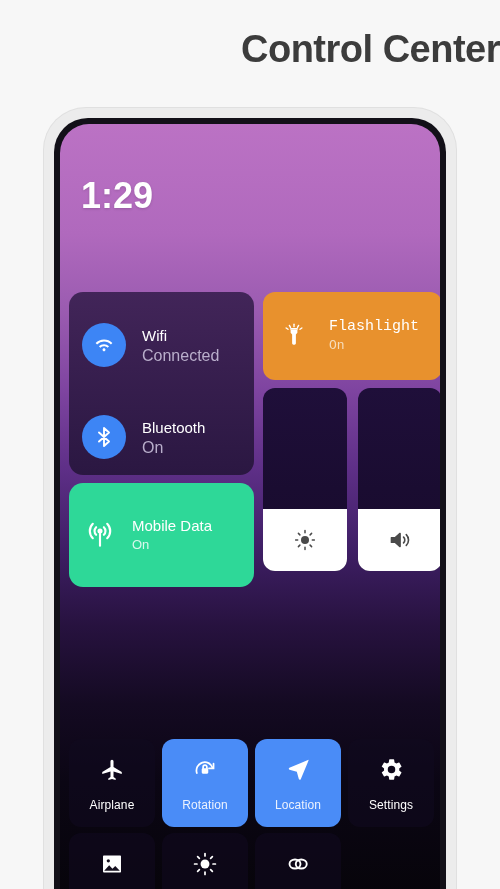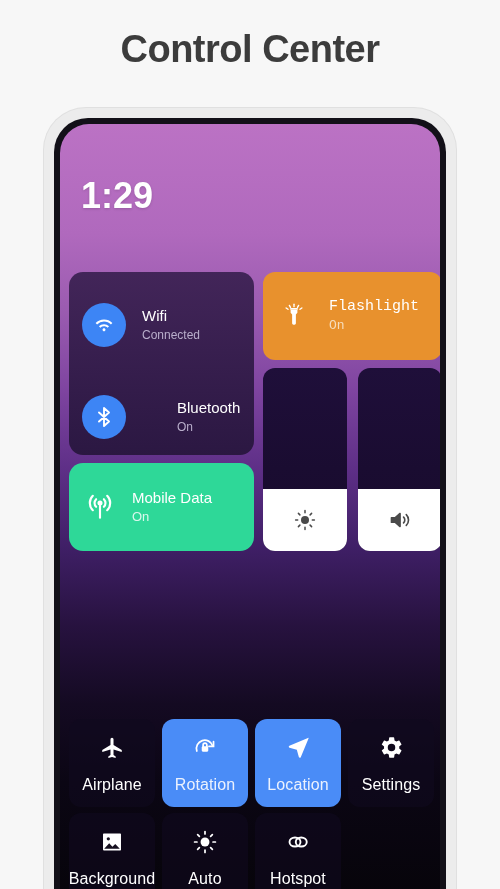--- a/index.html
+++ b/index.html
@@ -13,21 +13,21 @@
 
   body {
     background: #f7f7f7;
     font-family: "Liberation Sans", "DejaVu Sans", sans-serif;
     position: relative;
   }
 
   
   .page-title {
     width: 100%;
-    text-align: center;
+    text-align: right;
     font-size: 38px;
     font-weight: bold;
     color: #3c3c3c;
     letter-spacing: -0.5px;
     position: absolute;
     top: 28px;
     left: 0;
   }
 
   
@@ -93,21 +93,21 @@
     font-weight: 400;
     margin-top: 9px;
     letter-spacing: 0.1px;
     text-shadow: 0 1px 3px rgba(0,0,0,0.16);
   }
 
   
   .panel {
     position: absolute;
     left: 0;
-    top: 148px;
+    top: 168px;
     width: 380px;
   }
 
   
   .top-grid {
     position: relative;
     height: 280px;
     margin: 0 9px;
   }
 
@@ -122,53 +122,53 @@
     border-radius: 14px;
     padding: 14px 0 0 0;
   }
 
   .conn-row {
     display: flex;
     align-items: center;
     height: 78px;
     padding-left: 13px;
   }
-  .conn-row + .conn-row { margin-top: 14px; gap: 35px; }
+  .conn-row + .conn-row { margin-top: 14px; }
 
   .icon-circle {
     width: 44px;
     height: 44px;
     border-radius: 50%;
     background: #3d85f5;
     display: flex;
     align-items: center;
     justify-content: center;
     flex: 0 0 auto;
   }
 
   .conn-text { margin-left: 16px; }
   .conn-title {
     color: #ffffff;
     font-size: 15px;
     line-height: 19px;
   }
   .conn-sub {
     color: #b9aecb;
-    font-size: 12px;
+    font-size: 16px;
     line-height: 17px;
     margin-top: 2px;
   }
 
   
   .mobile-tile {
     position: absolute;
     left: 0;
     top: 191px;
     width: 185px;
-    height: 88px;
+    height: 104px;
     background: #2ed898;
     border-radius: 14px;
     display: flex;
     align-items: center;
     padding-left: 15px;
   }
   .mobile-text { margin-left: 16px; }
   .mobile-title {
     color: #ffffff;
     font-size: 15px;
@@ -258,21 +258,21 @@
   .toggle.active { background: #4a8cf7; }
 
   .toggle-icon {
     height: 30px;
     display: flex;
     align-items: center;
     justify-content: center;
   }
   .toggle-label {
     margin-top: 13px;
-    font-size: 16px;
+    font-size: 12px;
     color: #ffffff;
     letter-spacing: 0.1px;
   }
   .toggle.active .toggle-label { color: #ecf2fe; }
 
   svg { display: block; }
 </style>
 </head>
 <body>
 

